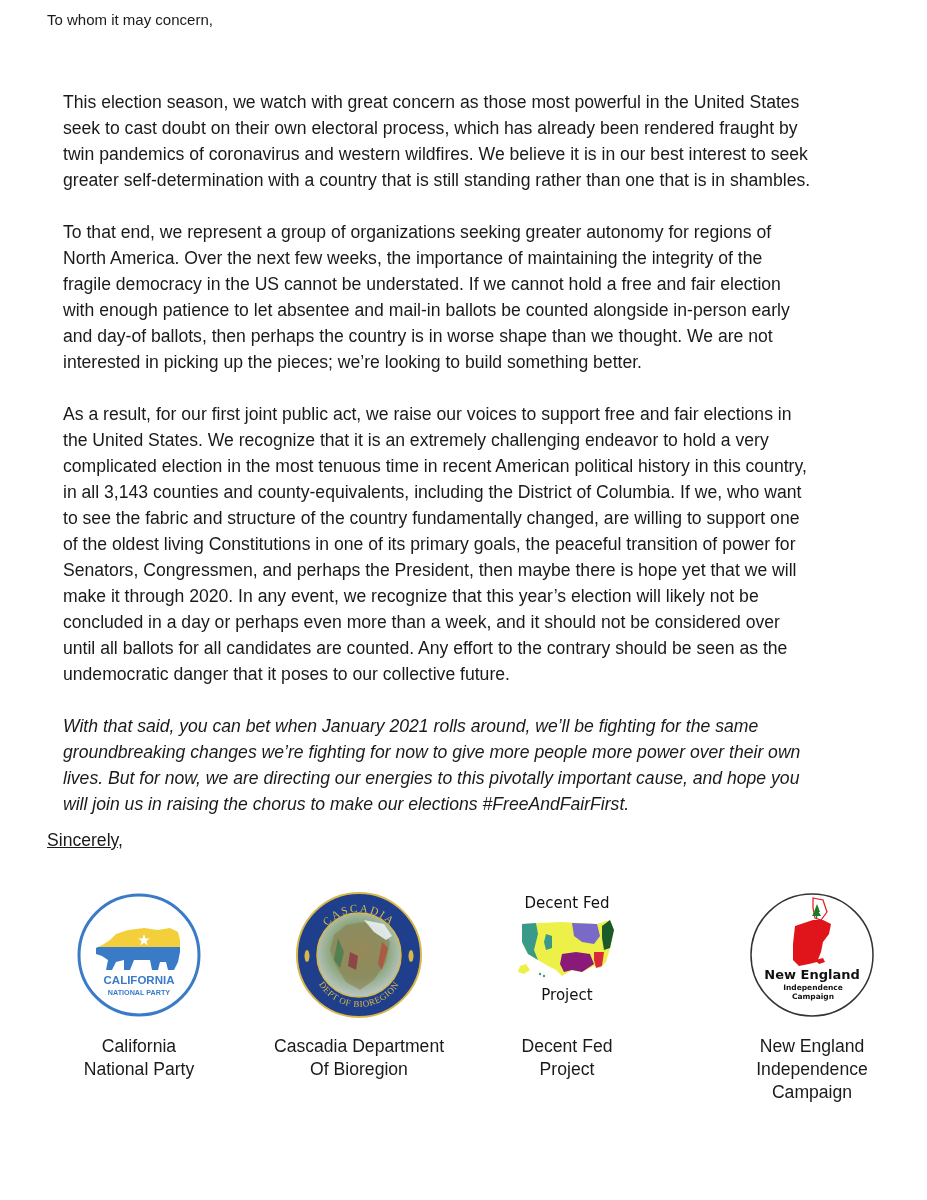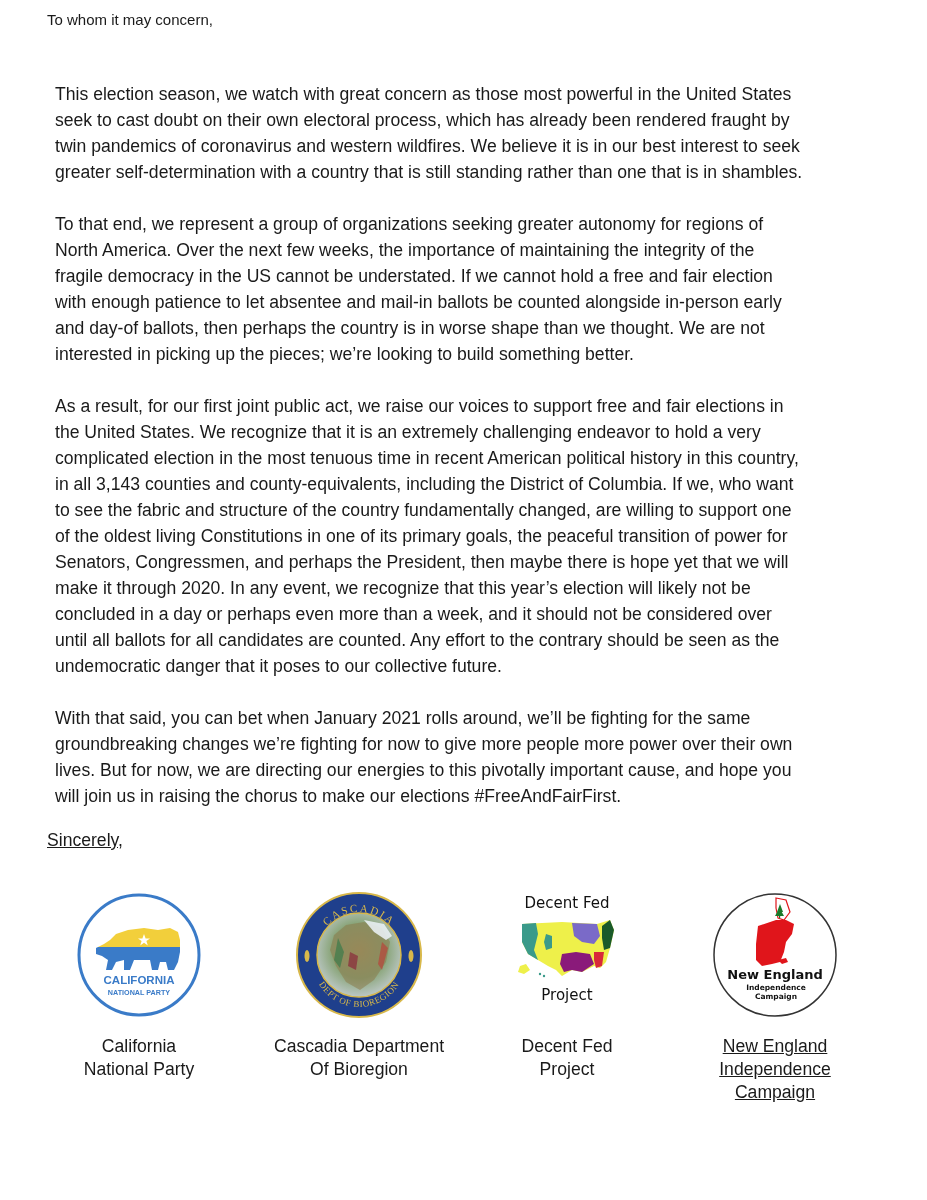--- a/index.html
+++ b/index.html
@@ -2,36 +2,36 @@
 <html><head>
 <meta charset="utf-8">
 <style>
   html, body { margin: 0; padding: 0; background: #ffffff; }
   body {
     width: 927px; height: 1200px; position: relative; overflow: hidden;
     font-family: "Liberation Sans", sans-serif; color: #1a1a1a;
   }
   .page { position: absolute; left: 47px; top: 0; width: 860px; }
   .greeting { position: absolute; top: 7px; font-size: 15px; line-height: 26px; white-space: nowrap; }
-  .para { position: absolute; font-size: 17.6px; line-height: 26px; margin: 8px; }
+  .para { position: absolute; font-size: 17.6px; line-height: 26px; margin: 16px; }
   .para .ln { display: block; white-space: nowrap; }
   #p1 { top: 73px; }
   #p2 { top: 203px; }
   #p3 { top: 385px; }
-  #p4 { top: 697px; }
+  #p4 { top: 697px; font-style: italic; }
   .closing { position: absolute; top: 827px; font-size: 17.6px; line-height: 26px; text-decoration: underline; }
 
   .sig { position: absolute; top: 890px; width: 200px; text-align: center; }
   .sig .logo { width: 130px; height: 130px; margin: 0 auto; position: relative; }
   .sig .name { margin-top: 15px; font-size: 17.6px; line-height: 23px; }
   .sig .name span { display: block; white-space: nowrap; }
   #sig1 { left: 39px; }
   #sig2 { left: 259px; }
   #sig3 { left: 467px; text-align: center; }
-  #sig4 { left: 675px; text-decoration: underline; }
+  #sig4 { left: 712px; }
   .logo svg { width: 130px; height: 130px; display: block; }
 </style>
 </head>
 <body>
 
 <div class="page">
   <div class="greeting">To whom it may concern,</div>
 
   <p class="para" id="p1">
     <span class="ln">This election season, we watch with great concern as those most powerful in the United States</span>

